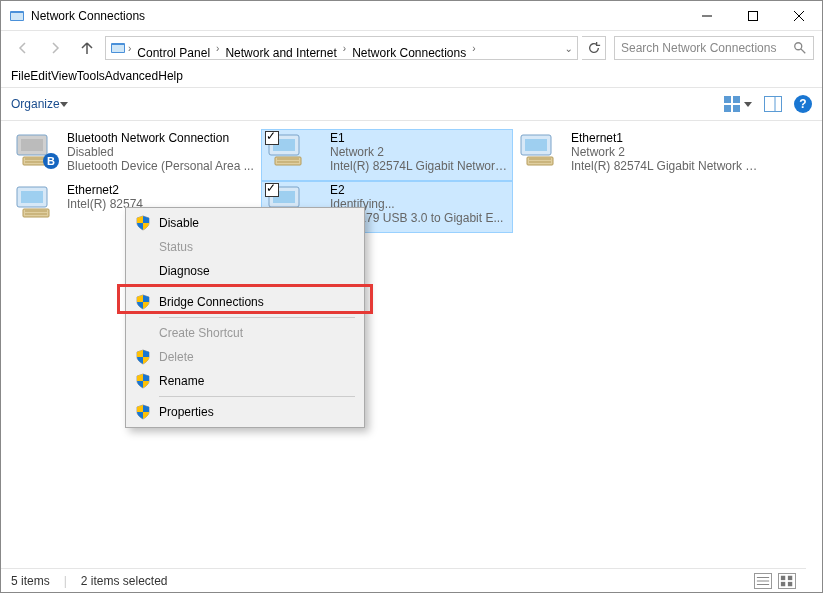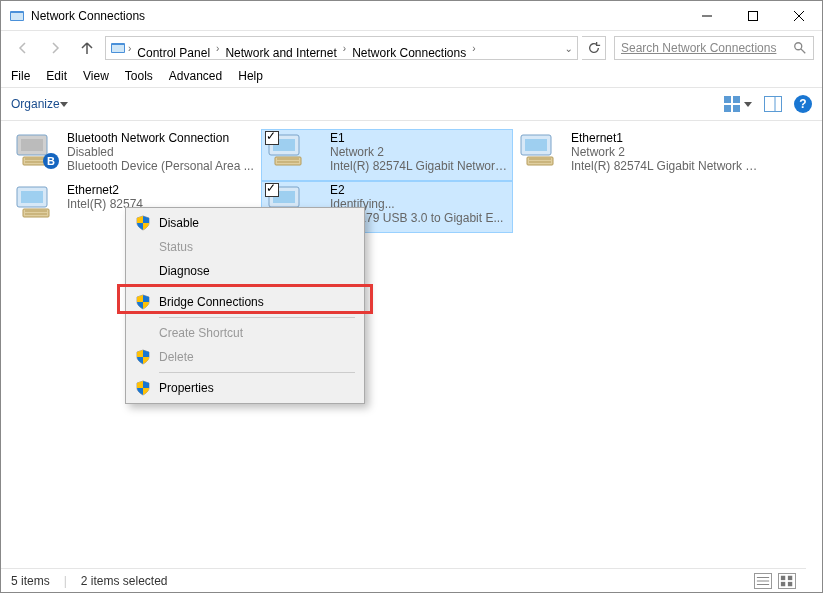--- a/index.html
+++ b/index.html
@@ -17,24 +17,24 @@
 .addrbar { height: 34px; display: flex; align-items: center; padding: 0 8px; gap: 4px; }
 .nav-arrow { width: 28px; height: 28px; display: flex; align-items: center; justify-content: center; color: #999; }
 .nav-arrow.enabled { color: #333; }
 .breadcrumb { flex: 1; display: flex; align-items: center; border: 1px solid #ccc; height: 24px; padding: 0 4px; font-size: 12px; gap: 2px; position: relative; }
 .breadcrumb .seg { padding: 0 4px; cursor: pointer; margin-top: 9px; }
 .breadcrumb .chev { color: #666; font-size: 10px; }
 .bc-icon { width: 16px; height: 16px; }
 .addr-drop { position: absolute; right: 4px; color: #666; font-size: 10px; }
 .refresh-btn { width: 24px; height: 24px; border: 1px solid #ccc; border-left: none; display: flex; align-items: center; justify-content: center; }
 .searchbox { width: 200px; height: 24px; border: 1px solid #ccc; display: flex; align-items: center; padding: 0 6px; color: #888; font-size: 12px; margin-left: 4px; }
-.searchbox span { flex: 1; text-decoration: underline; }
-
-
-.menubar { height: 22px; display: flex; align-items: center; padding: 0 10px; gap: 16px; font-size: 12px; }
+.searchbox span { flex: 1; }
+
+
+.menubar { height: 22px; display: flex; align-items: center; padding: 0 10px; font-size: 12px; }
 .menubar span { cursor: pointer; }
 
 
 .cmdbar { height: 34px; border-top: 1px solid #e5e5e5; border-bottom: 1px solid #e5e5e5; display: flex; align-items: center; padding: 0 10px; font-size: 12px; }
 .organize { display: flex; align-items: center; color: #1a4d8f; cursor: pointer; }
 .cmdbar-right { margin-left: auto; display: flex; align-items: center; gap: 12px; }
 .view-icon { display: flex; align-items: center; gap: 2px; }
 .help-icon { width: 18px; height: 18px; border-radius: 50%; background: #1976d2; color: #fff; display: flex; align-items: center; justify-content: center; font-size: 12px; font-weight: bold; }
 
 
@@ -305,20 +305,30 @@
       <div class="ctx-item disabled">
         <svg class="shield" viewBox="0 0 16 16">
     <path d="M8 1 L14 3 V8 C14 12 8 15 8 15 C8 15 2 12 2 8 V3 Z" fill="#fff" stroke="#555" stroke-width="0.5"></path>
     <path d="M8 1 L14 3 V8 L8 8 Z" fill="#1976d2"></path>
     <path d="M8 8 L14 8 C14 12 8 15 8 15 Z" fill="#ffc107"></path>
     <path d="M2 3 L8 1 V8 L2 8 Z" fill="#ffc107"></path>
     <path d="M2 8 L8 8 V15 C8 15 2 12 2 8 Z" fill="#1976d2"></path>
   </svg>
         <span>Delete</span>
       </div>
+      <div class="ctx-item">
+        <svg class="shield" viewBox="0 0 16 16">
+    <path d="M8 1 L14 3 V8 C14 12 8 15 8 15 C8 15 2 12 2 8 V3 Z" fill="#fff" stroke="#555" stroke-width="0.5"></path>
+    <path d="M8 1 L14 3 V8 L8 8 Z" fill="#1976d2"></path>
+    <path d="M8 8 L14 8 C14 12 8 15 8 15 Z" fill="#ffc107"></path>
+    <path d="M2 3 L8 1 V8 L2 8 Z" fill="#ffc107"></path>
+    <path d="M2 8 L8 8 V15 C8 15 2 12 2 8 Z" fill="#1976d2"></path>
+  </svg>
+        <span>Rename</span>
+      </div>
       <div class="ctx-sep"></div>
       <div class="ctx-item">
         <svg class="shield" viewBox="0 0 16 16">
     <path d="M8 1 L14 3 V8 C14 12 8 15 8 15 C8 15 2 12 2 8 V3 Z" fill="#fff" stroke="#555" stroke-width="0.5"></path>
     <path d="M8 1 L14 3 V8 L8 8 Z" fill="#1976d2"></path>
     <path d="M8 8 L14 8 C14 12 8 15 8 15 Z" fill="#ffc107"></path>
     <path d="M2 3 L8 1 V8 L2 8 Z" fill="#ffc107"></path>
     <path d="M2 8 L8 8 V15 C8 15 2 12 2 8 Z" fill="#1976d2"></path>
   </svg>
         <span>Properties</span>

